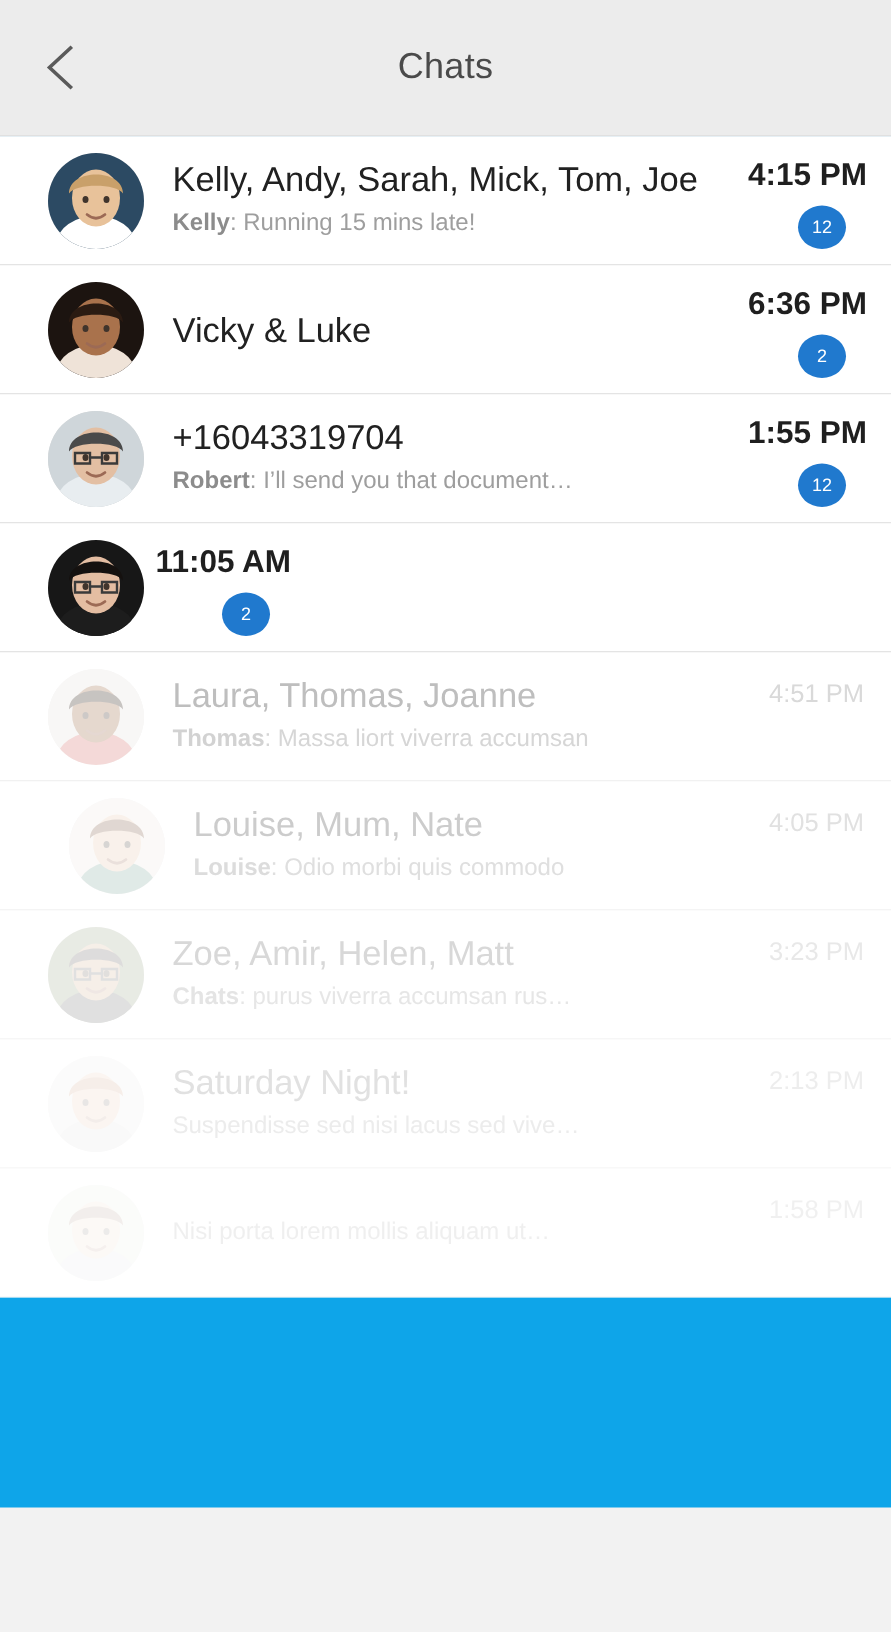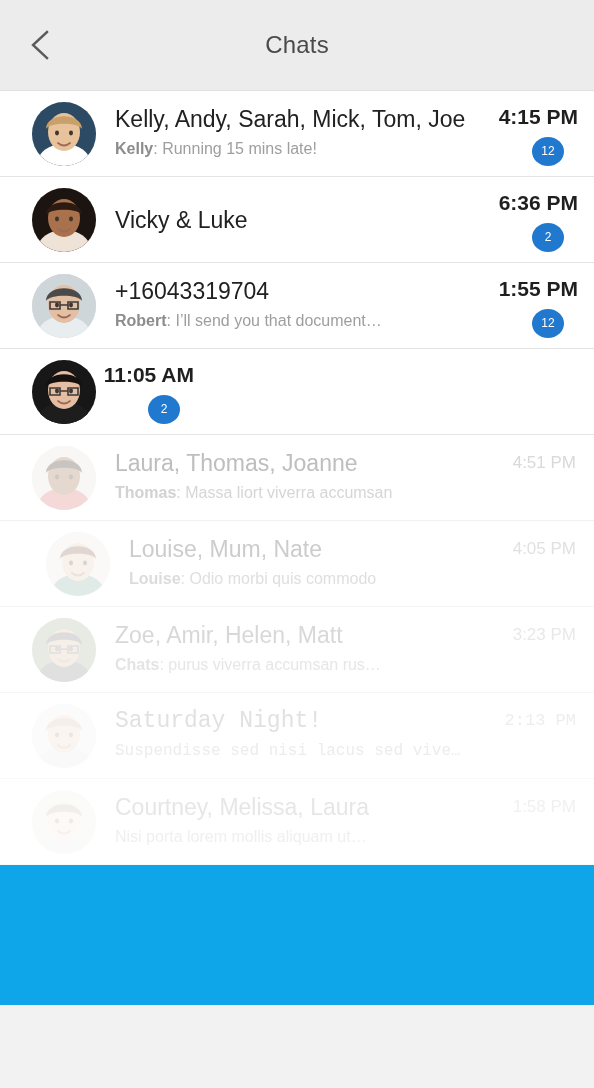--- a/index.html
+++ b/index.html
@@ -120,21 +120,21 @@
   .chat-row.read .row-time {
     font-size:17px; font-weight:normal; color:#d6d6d6;
     margin-right:2px;
   }
   .chat-row.read .avatar { opacity:0.28; }
   .chat-row.read { border-bottom-color:#f0f0f0; }
 
   .fade-1 { opacity:0.92; }
   .fade-2 { opacity:0.72;padding-left:46px; }
   .fade-3 { opacity:0.55; }
-  .fade-4 { opacity:0.42;font-family:Liberation Mono, monospace; }
+  .fade-4 { opacity:0.42; }
   .fade-5 { opacity:0.34; }
 
   .footer-area {
     position:absolute;
     left:0; right:0;
     top:1005px;
     height:83px;
     background:#f2f2f2;
   }
 </style>
@@ -323,21 +323,20 @@
             <rect width="64" height="64" fill="#dfe3d6"></rect>
             <ellipse cx="32" cy="60" rx="26" ry="18" fill="#cfd6d8"></ellipse>
             <ellipse cx="32" cy="30" rx="16" ry="19" fill="#ebc4a8"></ellipse>
             <path d="M14 27 C14 10, 50 10, 50 27 C46 20, 18 20, 14 27 Z" fill="#7d5a3c"></path>
             <ellipse cx="25" cy="31" rx="2" ry="2.4" fill="#40342c"></ellipse>
             <ellipse cx="39" cy="31" rx="2" ry="2.4" fill="#40342c"></ellipse>
             <path d="M26 41 Q32 46 38 41" fill="none" stroke="#9c6a55" stroke-width="1.8" stroke-linecap="round"></path>
           </svg>
         </div>
         <div class="row-body">
-          <div class="row-title">Courtney, Melissa, Laura</div>
           <div class="row-preview"><span>Nisi porta lorem mollis aliquam ut…</span></div>
         </div>
         <div class="row-meta">
           <div class="row-time">1:58 PM</div>
         </div>
       </div>
     </div>
 
   <div class="footer-area"></div>
 </div>

